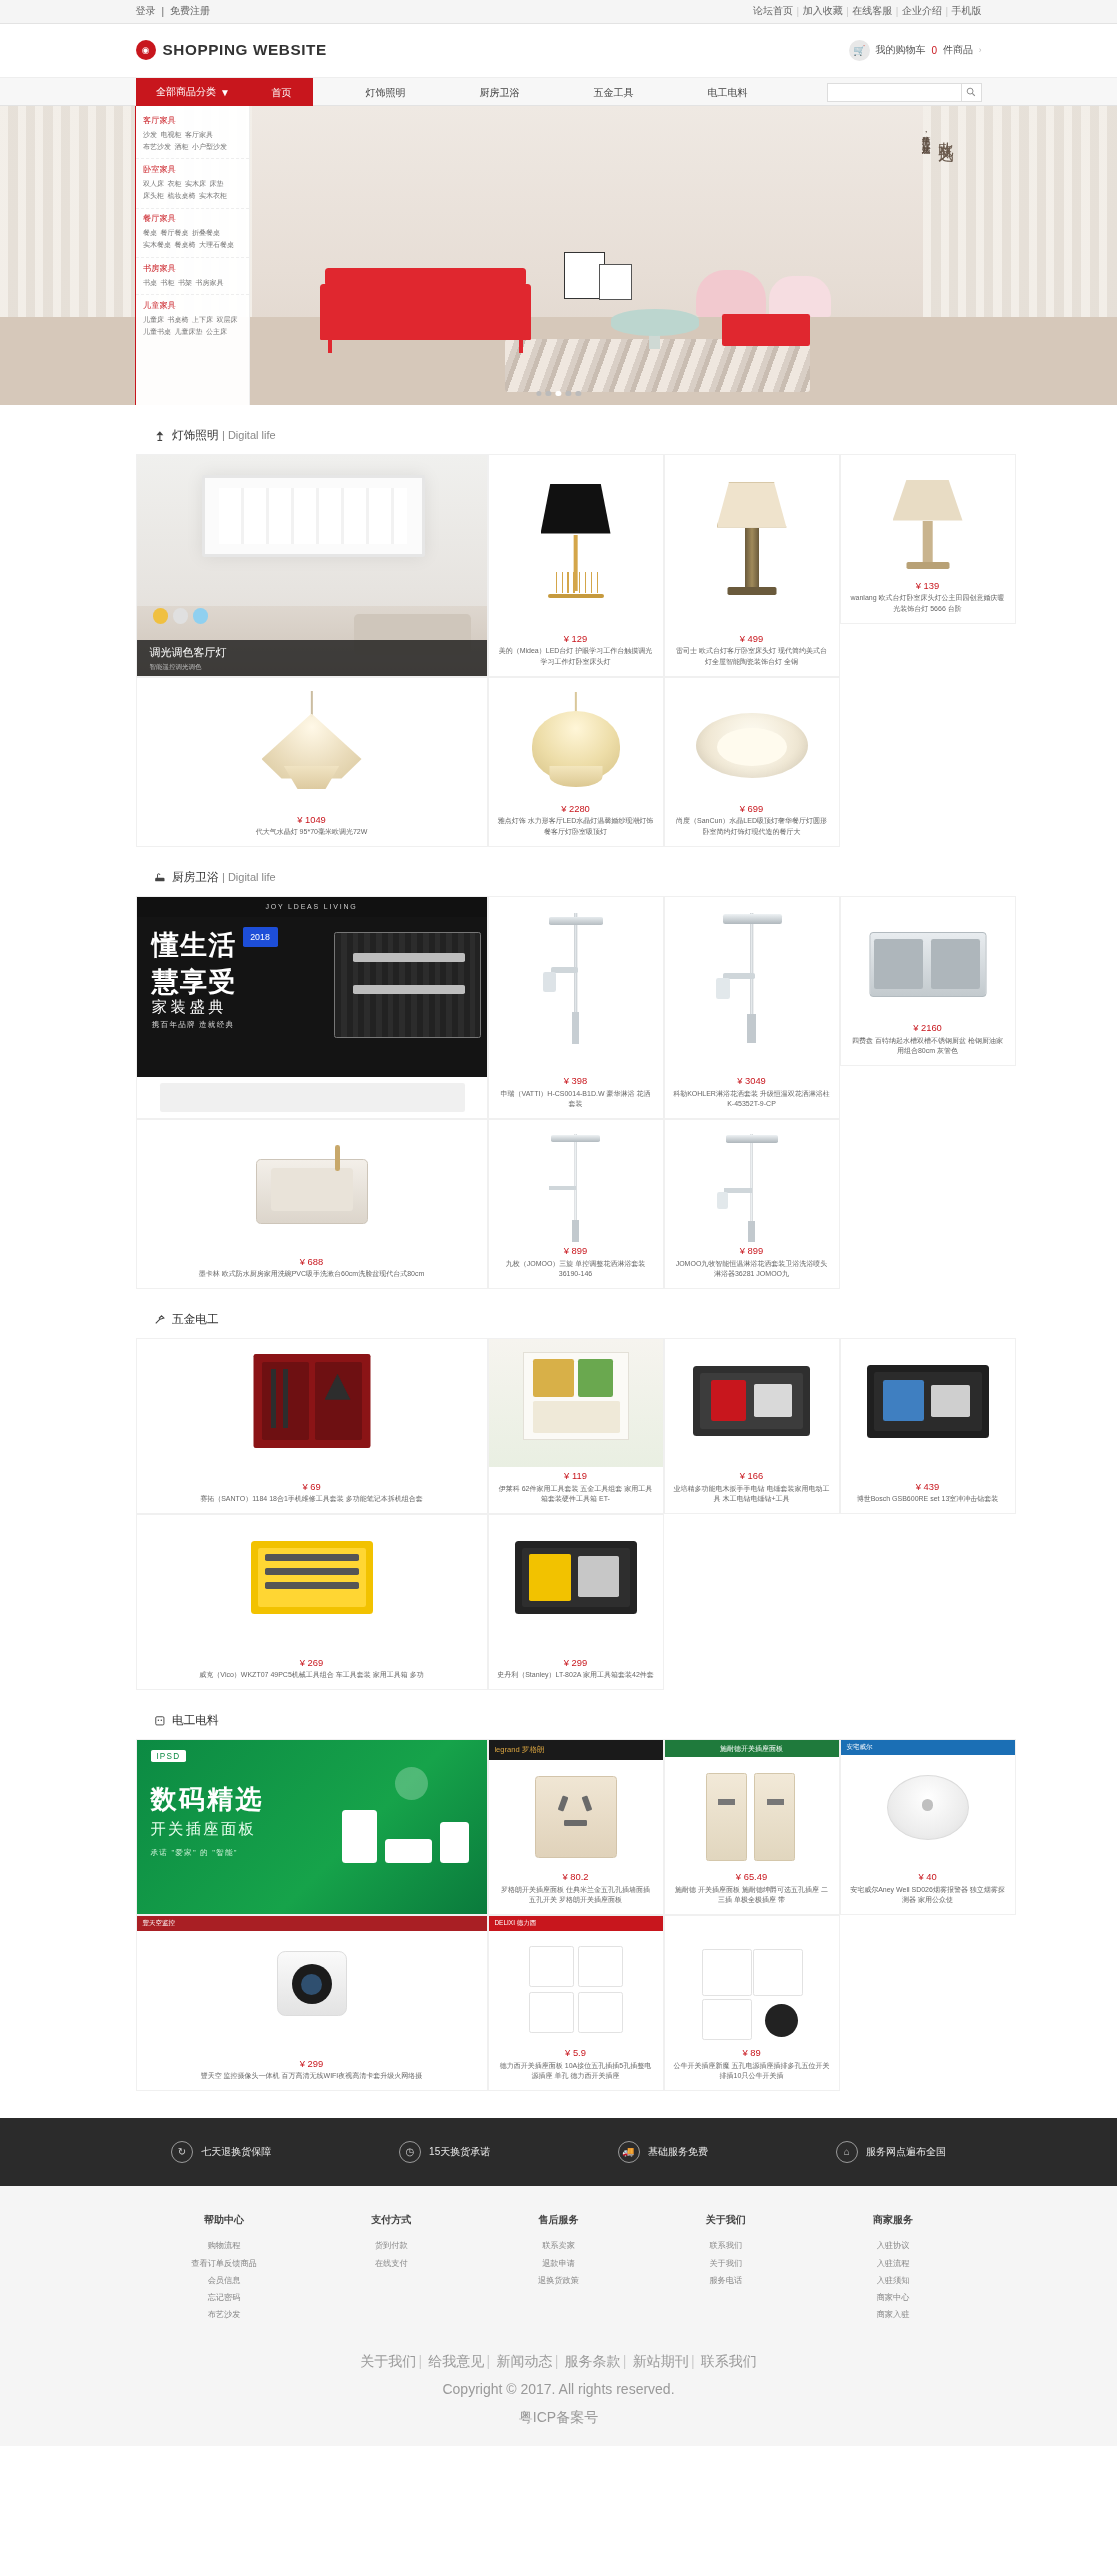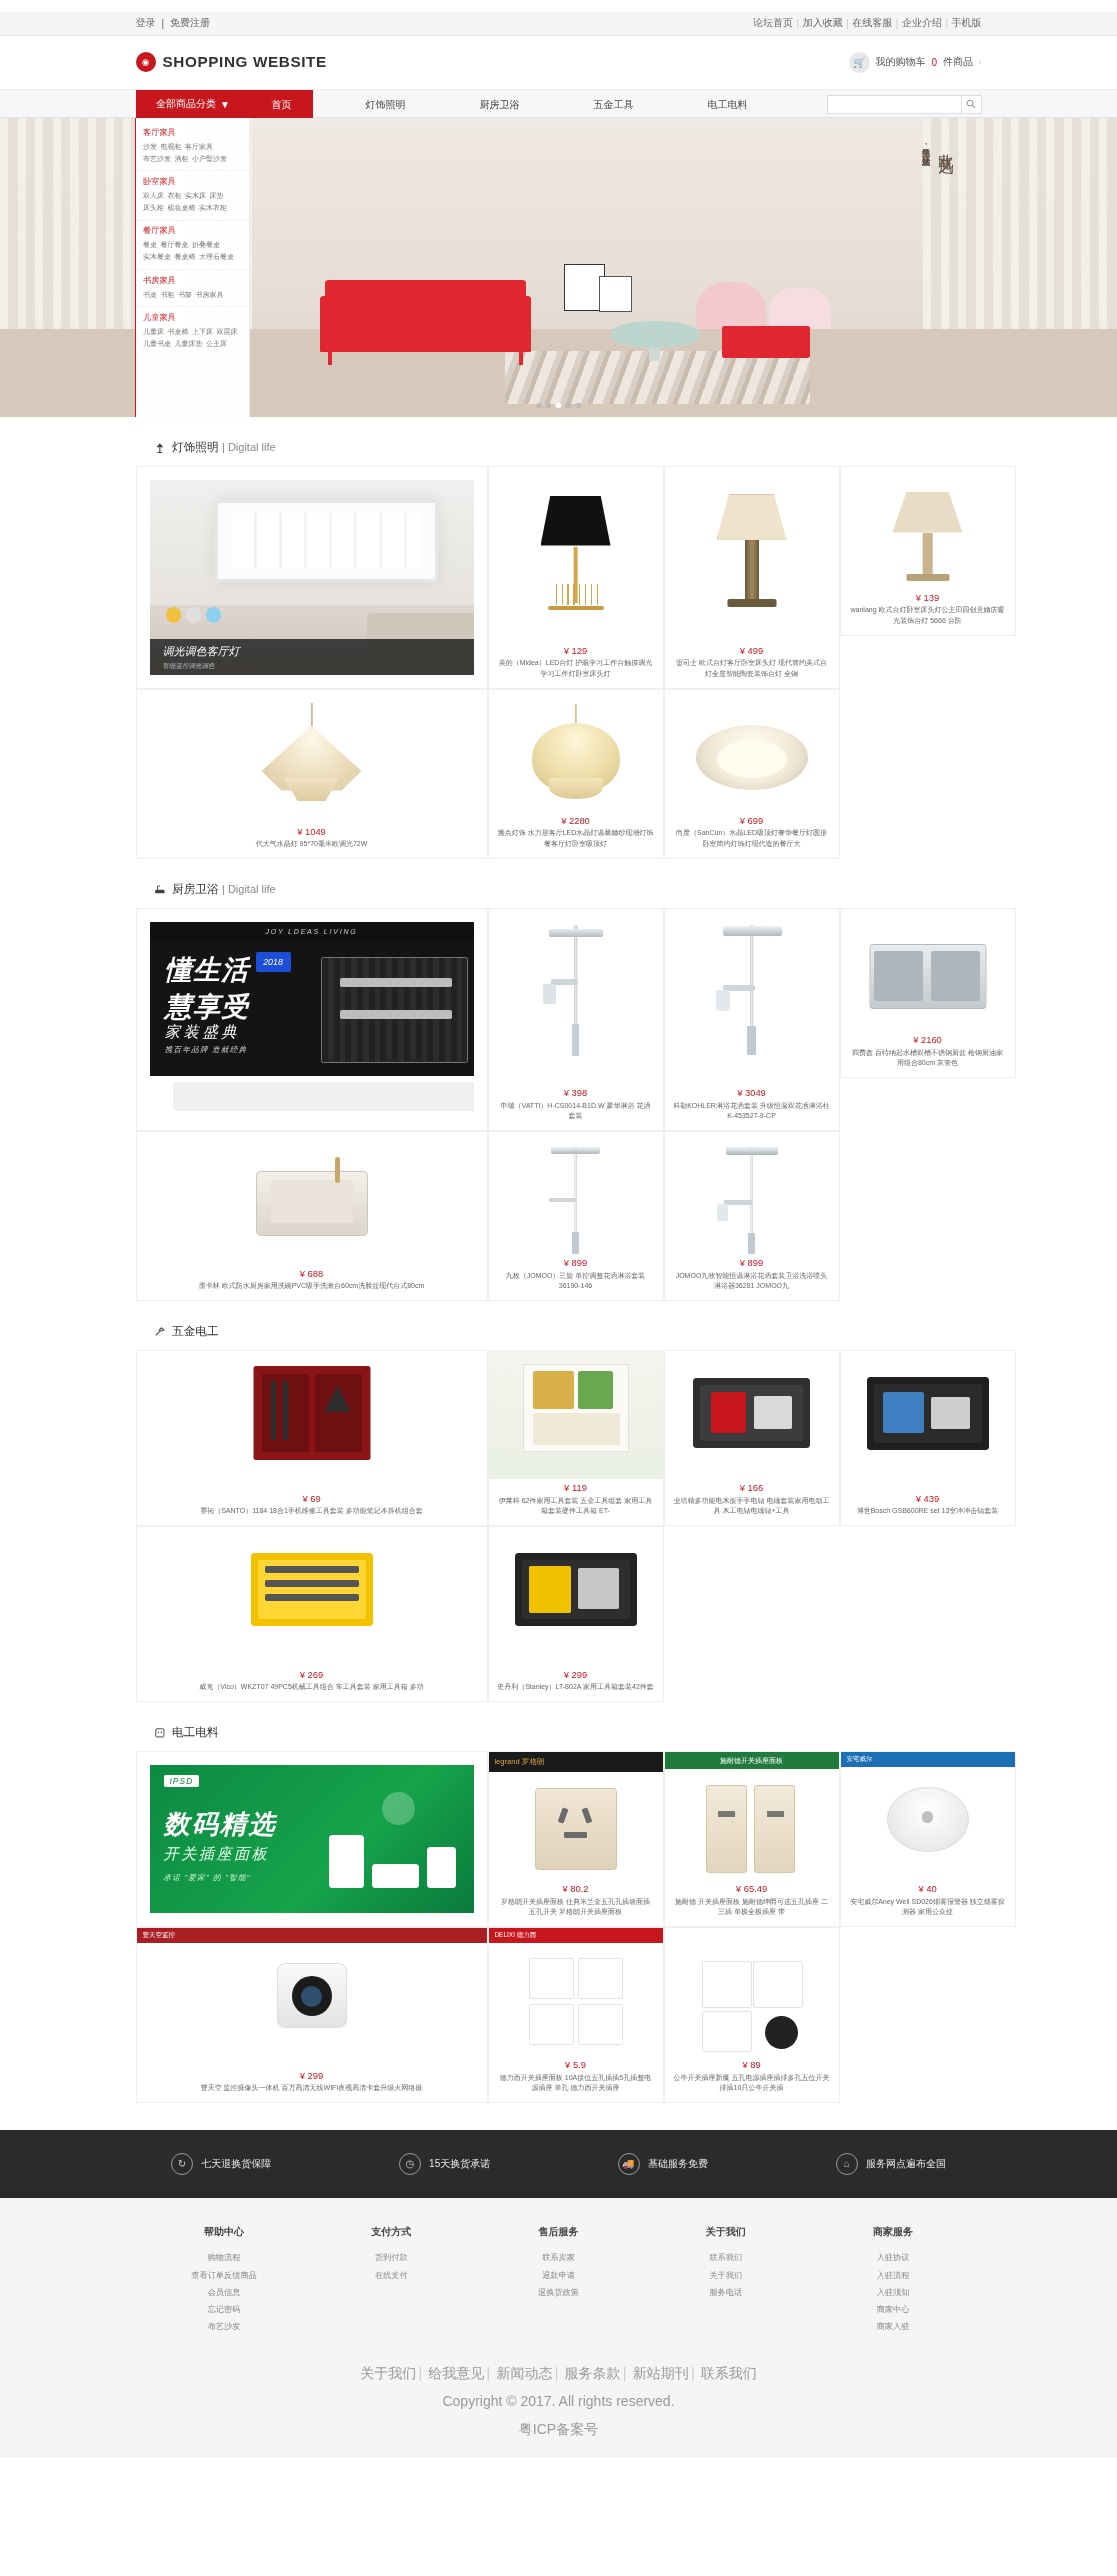--- a/index.html
+++ b/index.html
@@ -2,21 +2,21 @@
 <html style="font-size:9.4px"><head>
 <meta charset="utf-8">
 <style>
   * { box-sizing: border-box; margin: 0; padding: 0; }
   html, body {
     width: 1117px;
     background: #ffffff;
     font-family: "Liberation Sans", sans-serif;
     color: #333;
   }
-  .page { width: 1117px; margin: 12px auto; position: relative; }
+  .page { width: 1117px; margin: 0 auto; position: relative; }
 
   
   .topbar {
     height: 23.5px; background: #f5f5f5; border-bottom: 0.6px solid #e3e3e3;
     display: flex; align-items: center; font-size: 10px; color: #666;
   }
   .topbar-inner { width: 846px; margin: 0 auto; display: flex; align-items: center; justify-content: space-between; }
   .topbar-left { display: flex; gap: 5.9px; align-items: center; }
   .topbar-left a { color: #666; text-decoration: none; }
   .topbar-right { display: flex; gap: 3.5px; align-items: center; color: #666; }
@@ -101,21 +101,21 @@
 
   
   .section { width: 846px; margin: 0 auto; padding-top: 23.5px; }
   .sec-head { display: flex; align-items: center; gap: 5.9px; padding: 0 0 10.6px 17.6px; }
   .sec-icon { width: 13px; height: 13px; color: #444; display:flex; align-items:center; justify-content:center; font-size: 10.6px;}
   .sec-title { font-size: 11.7px; color: #333; }
   .sec-title .en { color: #888; font-size: 11px; }
 
   .grid { display: grid; grid-template-columns: 352px 176px 176px 176px; grid-auto-rows: auto; gap: 0 0; }
   .cell { border: 0.6px solid #f0f0f0; background: #fff; position: relative; }
-  .banner-cell { grid-row: span 1; padding: 13px; overflow: hidden; font-style: italic; }
+  .banner-cell { grid-row: span 1; padding: 0; overflow: hidden; }
   .prod { height: 223px; display: flex; flex-direction: column; padding: 0; }
   .prod .img { flex: 1; display: flex; align-items: center; justify-content: center; overflow: hidden; }
   .prod .price { text-align: center; color: #c8161d; font-size: 9.4px; padding: 3.5px 0 2.3px; }
   .prod .desc { font-size: 7px; color: #666; line-height: 1.5; padding: 0 8.2px 8.2px; text-align: center; }
   .prod4 { height: 170px; }
 
   
   .ill { position: relative; width: 100%; height: 100%; }
 
   

